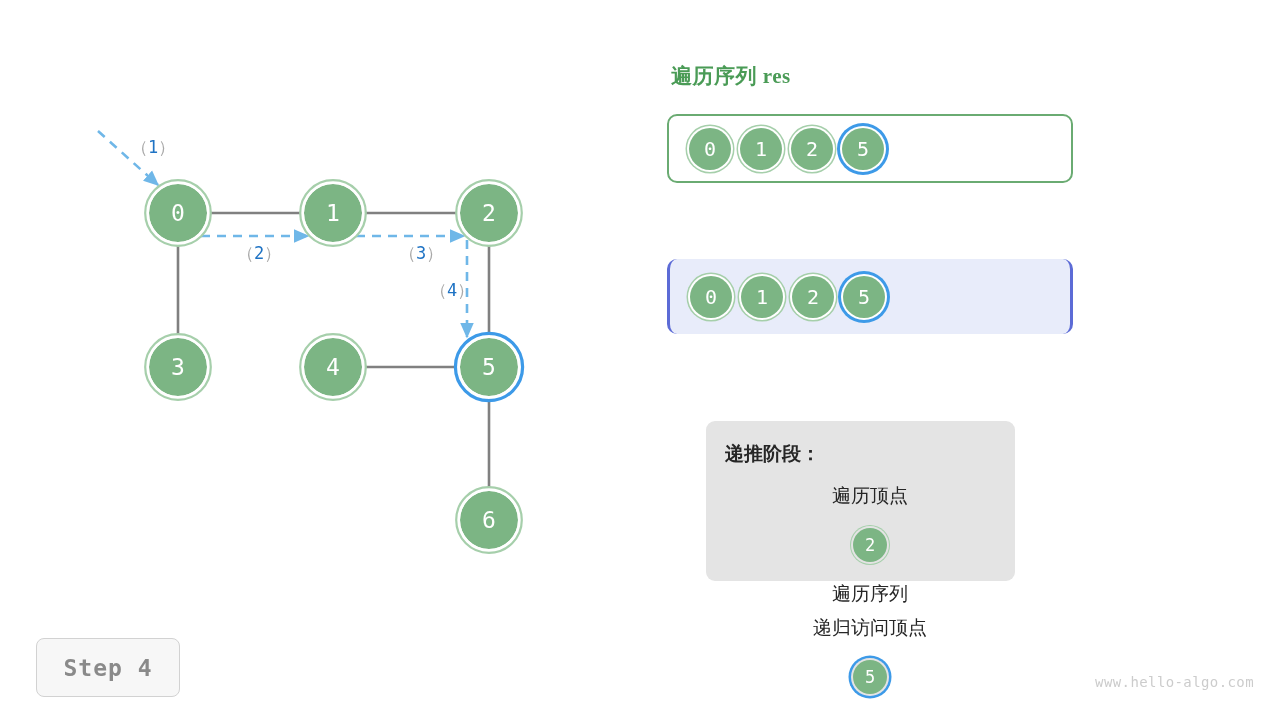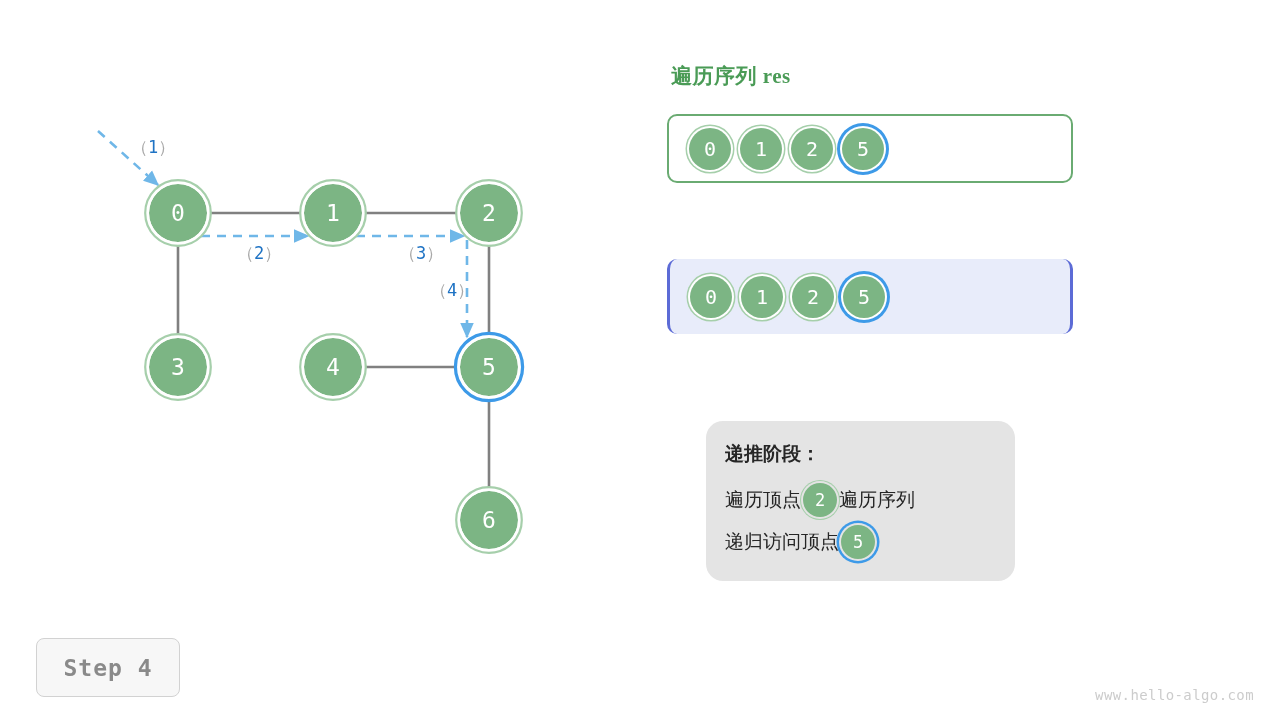--- a/index.html
+++ b/index.html
@@ -101,39 +101,40 @@
   }
 
   
   #info-panel {
     position: absolute;
     left: 706px;
     top: 421px;
     width: 309px;
     height: 160px;
     background: #e4e4e4;
-    border-radius: 17px;
+    border-radius: 9px;
     box-sizing: border-box;
     padding: 20px 0 0 19px;
   }
   .info-title {
     font-family: "Liberation Sans", "DejaVu Sans", sans-serif;
     font-weight: bold;
     font-size: 19px;
     color: #262626;
     margin-bottom: 16px;
   }
   .info-line {
     display: flex;
     align-items: center;
-    gap: 2px;
+    gap: 19px;
     font-size: 19px;
     color: #262626;
     margin-bottom: 8px;
     white-space: nowrap;
+    flex-direction: column;
   }
   .mini-token {
     width: 34px;
     height: 34px;
     flex: 0 0 auto;
     border-radius: 50%;
     background: #7cb584;
     box-shadow: 0 0 0 2px #e4e4e4, 0 0 0 3px #a6cfab;
     display: flex;
     align-items: center;
@@ -164,21 +165,21 @@
     font-weight: bold;
     font-size: 23px;
     letter-spacing: 1px;
     color: #8a8a8a;
   }
 
   
   #watermark {
     position: absolute;
     right: 26px;
-    bottom: 17px;
+    bottom: 30px;
     font-family: "DejaVu Sans Mono", "Liberation Mono", monospace;
     font-size: 14px;
     color: #cccccc;
     letter-spacing: 0.4px;
   }
 </style>
 </head>
 <body>
 
 <div id="page">

